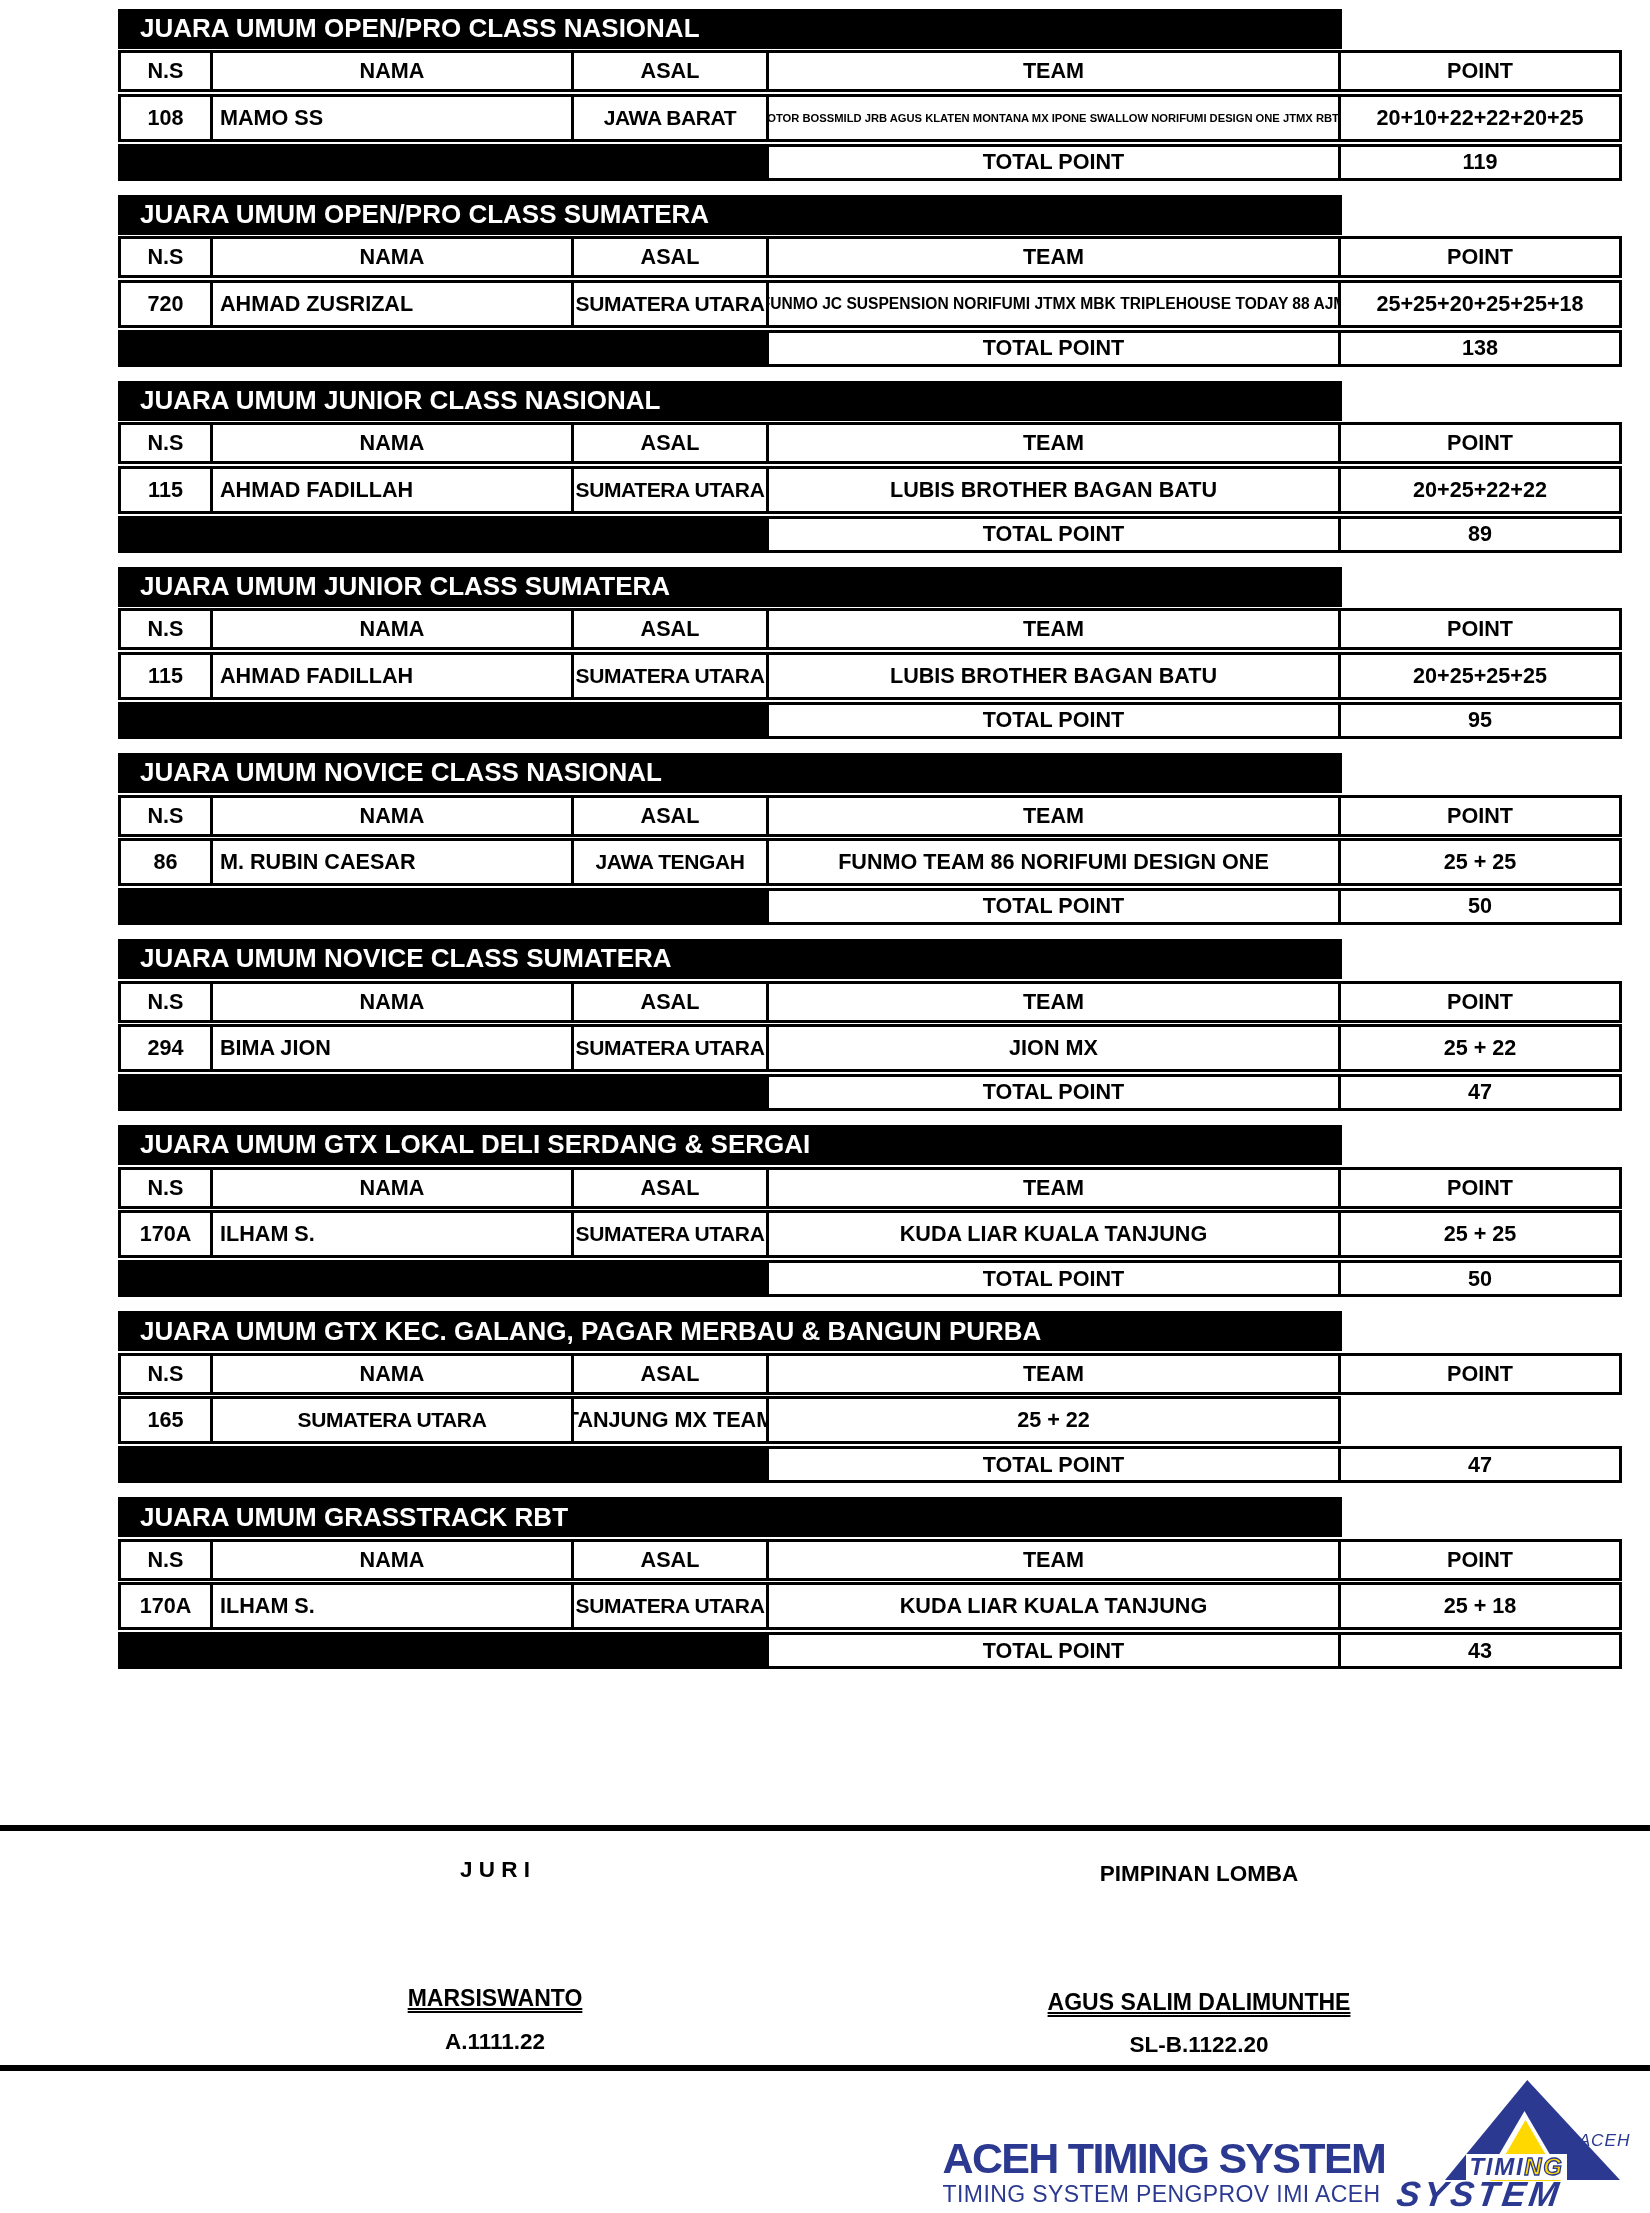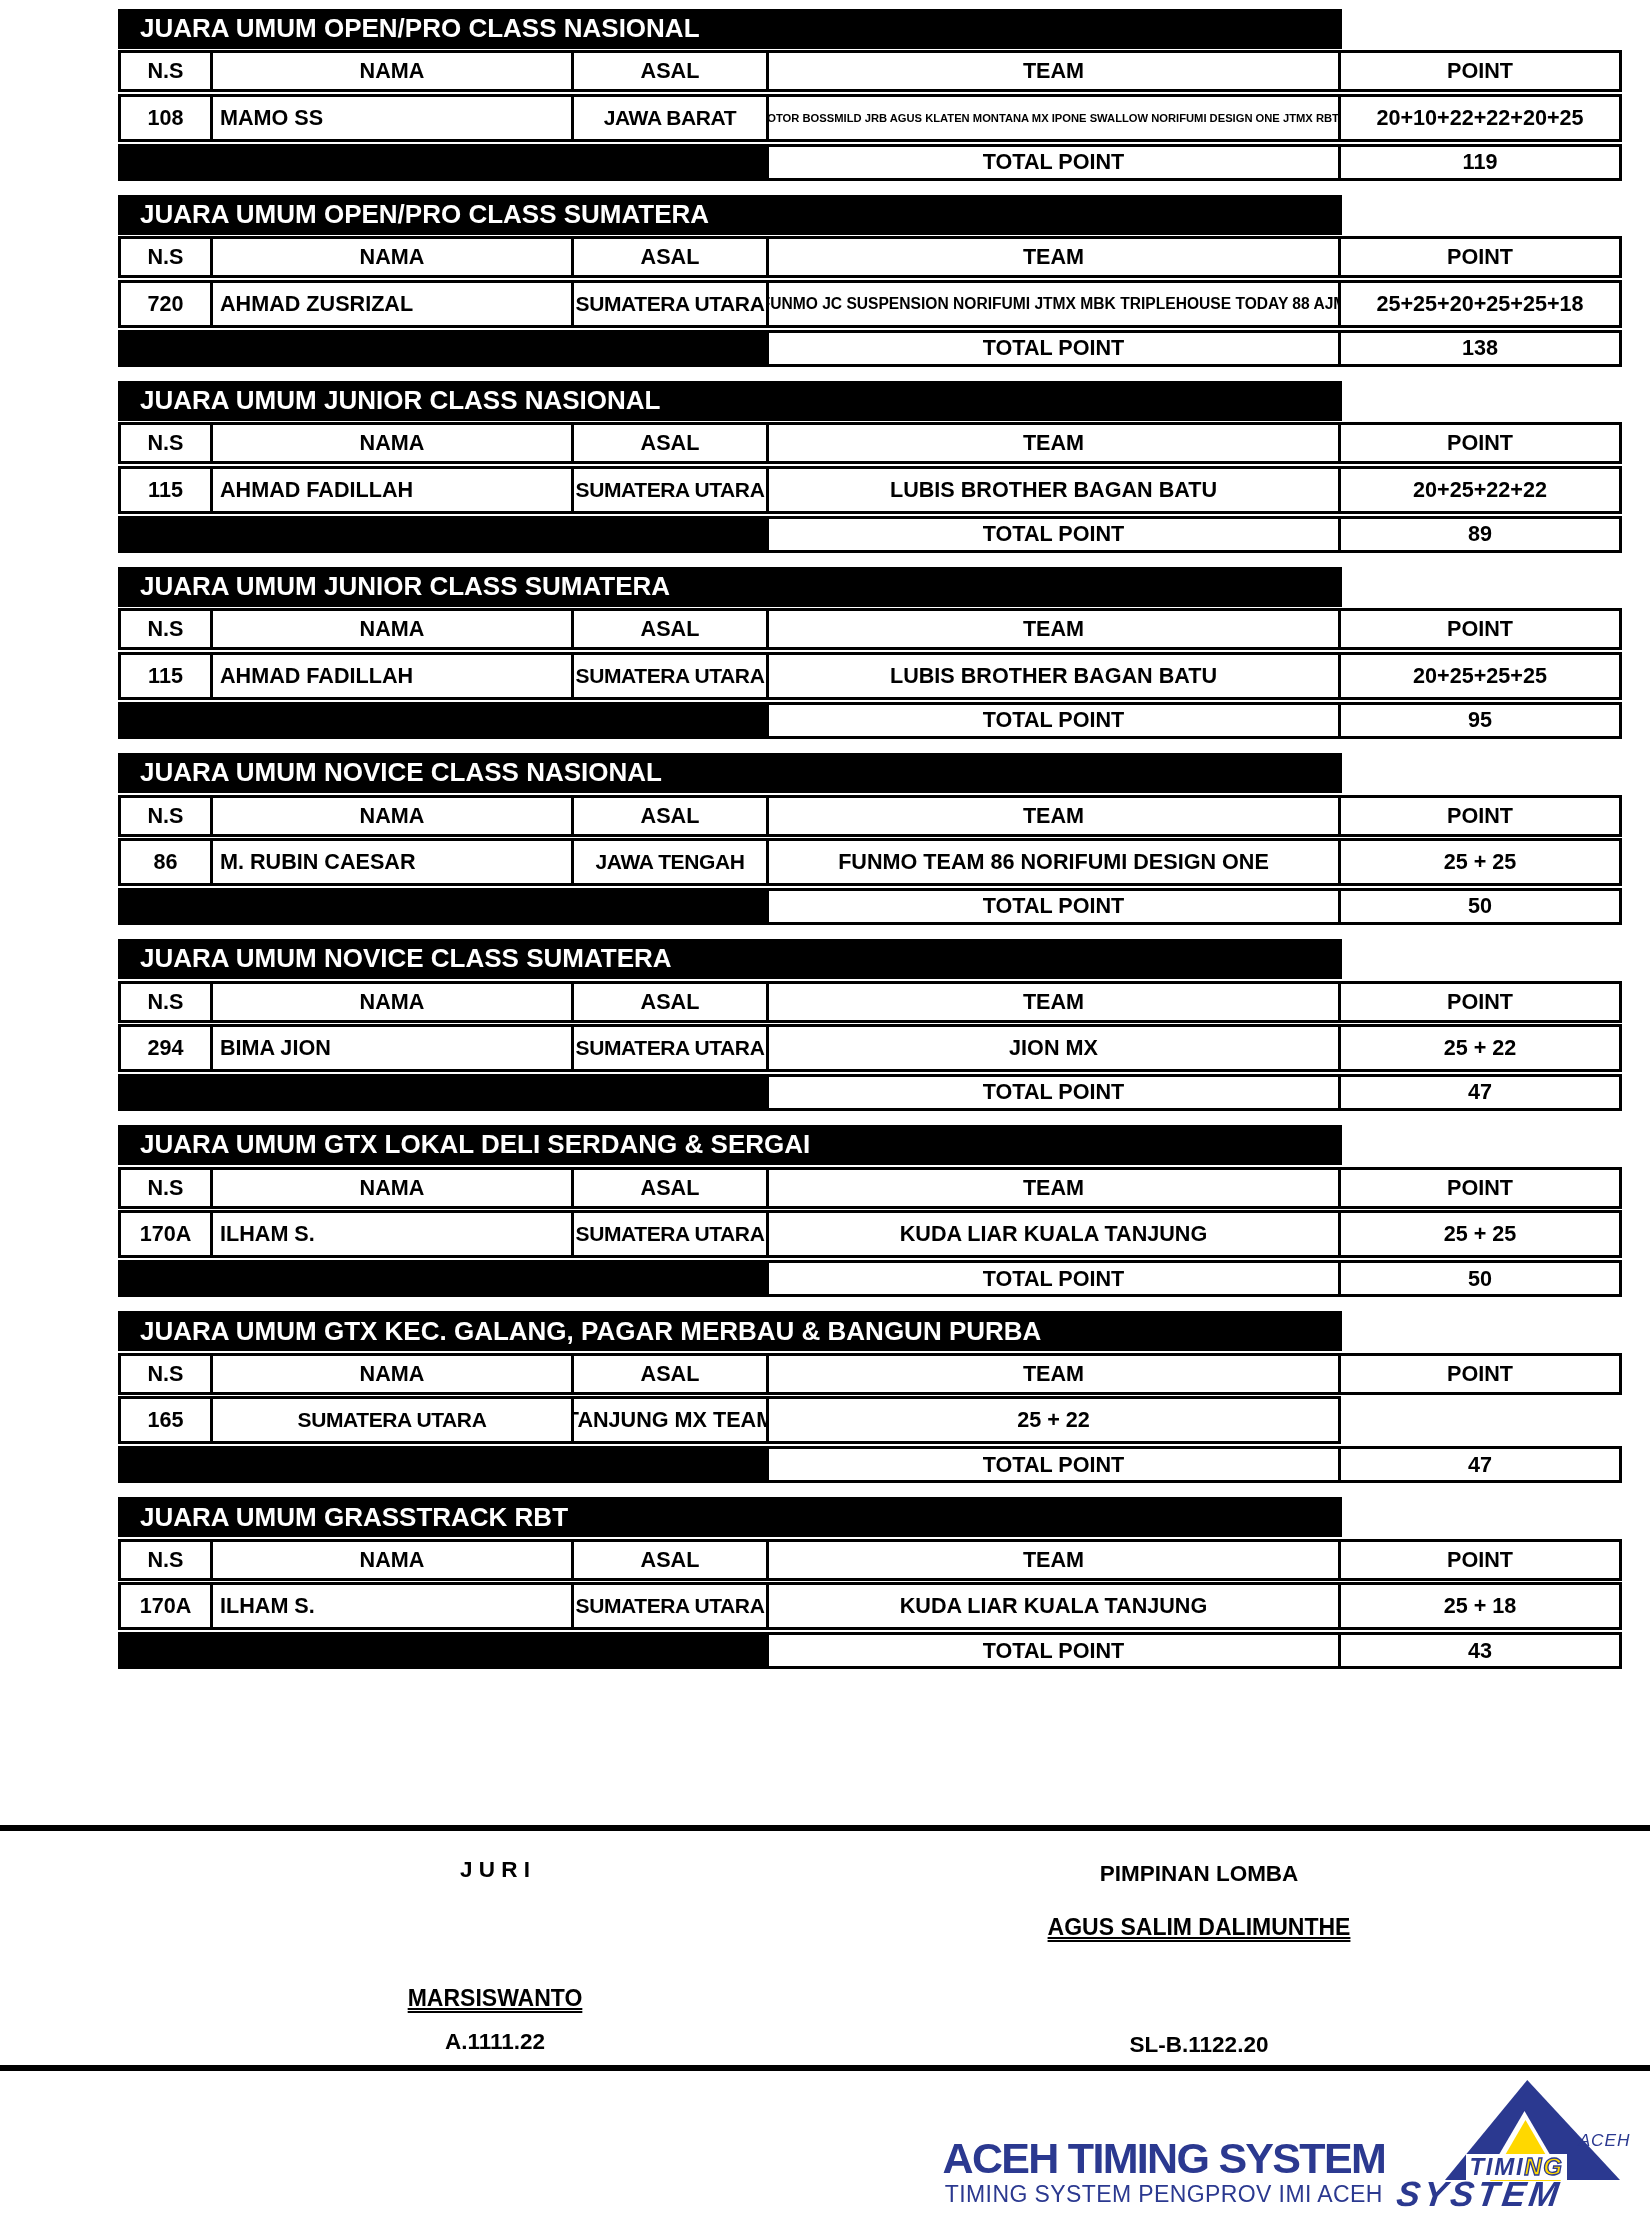--- a/index.html
+++ b/index.html
@@ -51,31 +51,31 @@
   #rule2 { top:2065px; }
 
   .sig { position:absolute; transform:translateX(-50%); font-weight:bold; white-space:nowrap; }
   .sig-label { font-size:22.5px; }
   .sig-name  { font-size:23px; text-decoration:underline; text-decoration-style:double; }
   .sig-id    { font-size:22.5px; }
 
   #juri-label { left:495px;  top:1857px; }
   #pimpinan-label { left:1199px; top:1861px; }
   #juri-name { left:495px;  top:1985px; }
-  #pimpinan-name { left:1199px; top:1914px; }
+  #pimpinan-name { left:1199px; top:1989px; }
   #juri-id   { left:495px;  top:2029px; }
   #pimpinan-id { left:1199px; top:2032px; }
 
   
   :root { --navy:#2b3990; --yellow:#ffd800; }
   .branding {
     position:absolute; top:2074px; right:19px; height:137px;
     display:flex; align-items:flex-end; gap:12px;
   }
-  .brand-text { text-align:center; padding-bottom:5.2px; }
+  .brand-text { padding-bottom:5.2px; }
   .brand-title {
     font-size:43px; font-weight:bold; color:var(--navy);
     letter-spacing:-1.7px; white-space:nowrap; line-height:1;
   }
   .brand-sub {
     font-size:23px; color:var(--navy); white-space:nowrap;
     margin-top:2.6px; letter-spacing:0.4px; line-height:1;
   }
 
   .mark { position:relative; width:235px; height:131px; flex:0 0 auto; }

